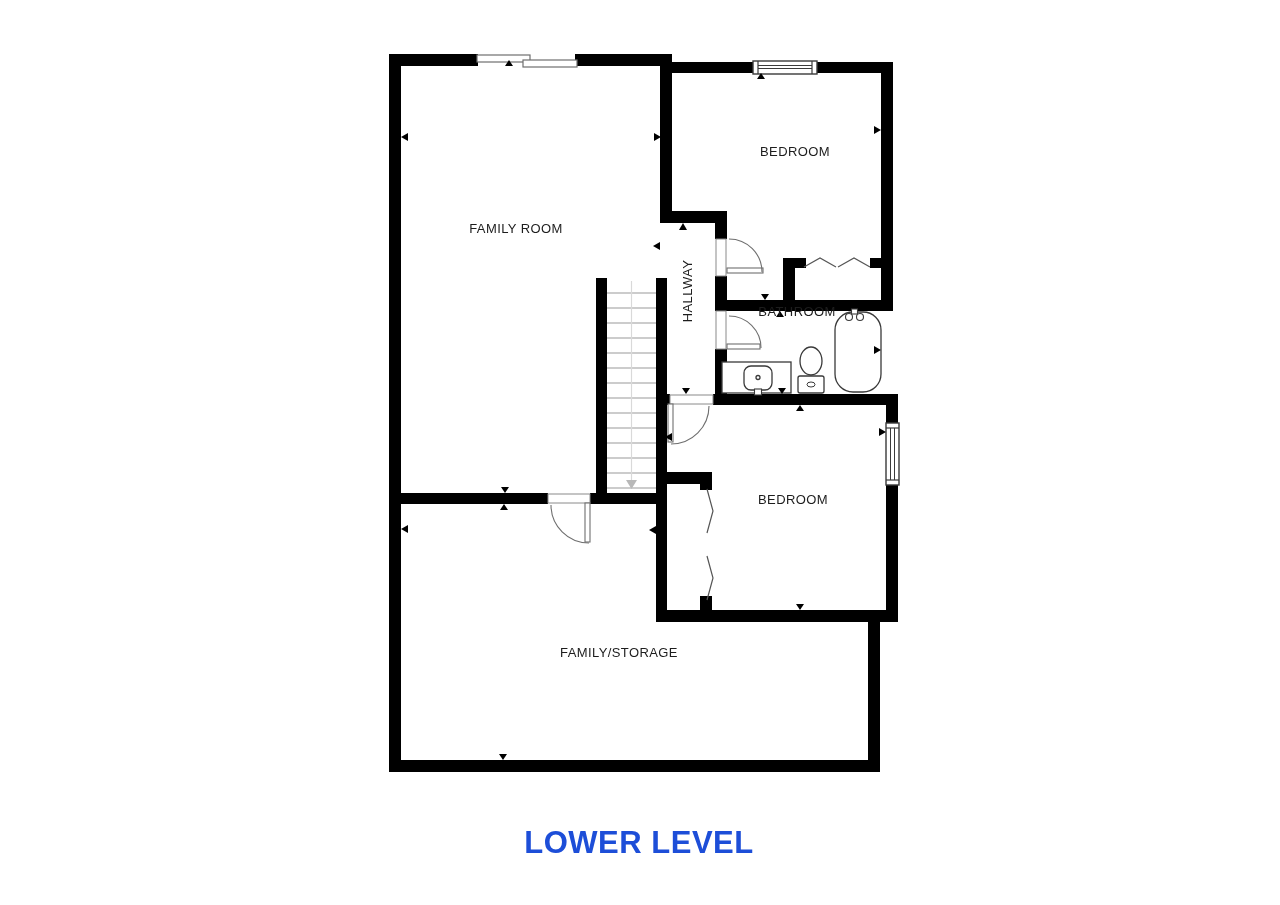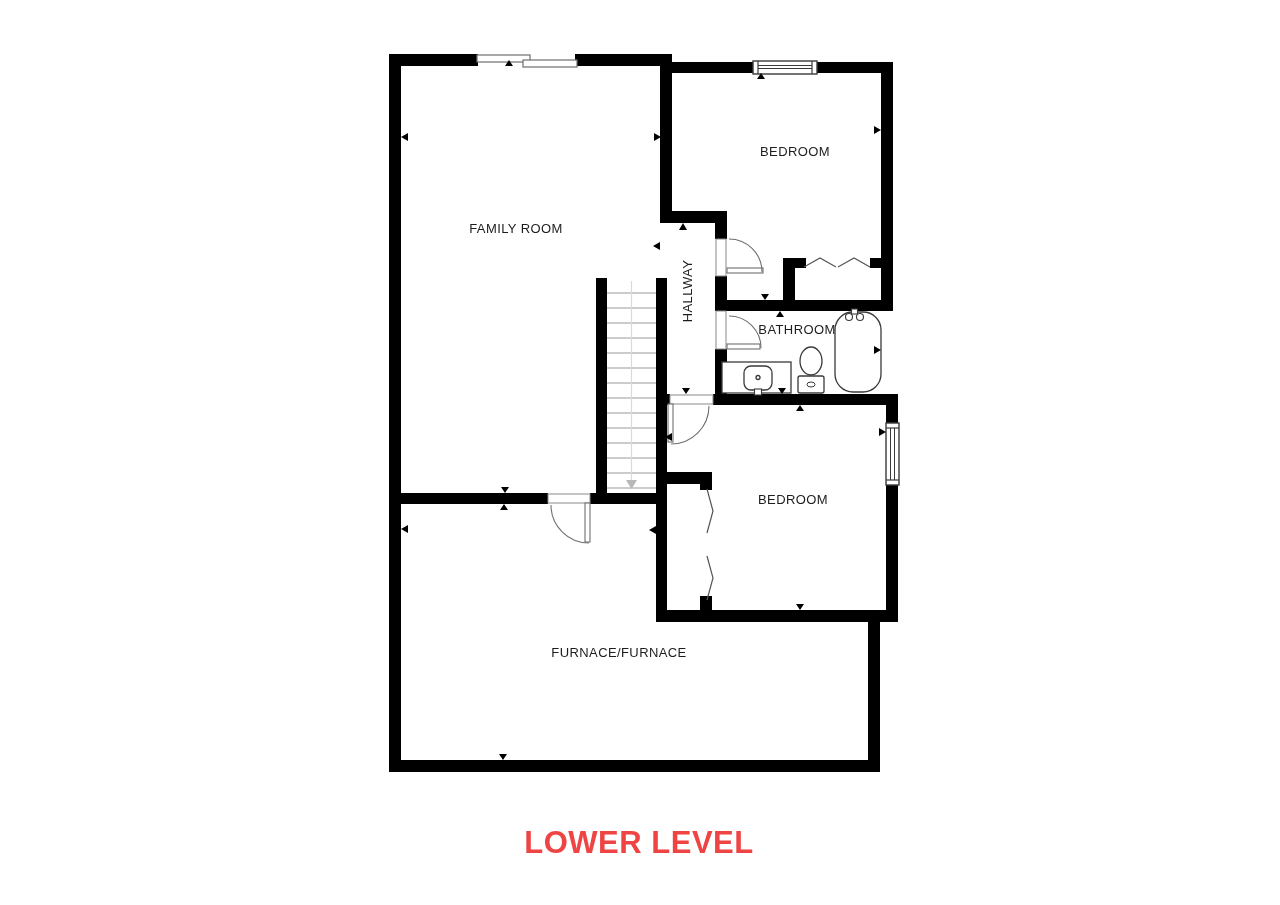--- a/index.html
+++ b/index.html
@@ -3,21 +3,21 @@
 <meta charset="utf-8">
 <style>
   html,body{margin:0;padding:0;background:#ffffff;}
   body{width:1280px;height:905px;position:relative;overflow:hidden;
        font-family:"Liberation Sans","DejaVu Sans",sans-serif;}
   .plan-svg{position:absolute;left:0;top:0;}
   .room-label{position:absolute;transform:translate(-50%,-50%);
       font-size:13px;letter-spacing:.4px;color:#1d1d1d;white-space:nowrap;}
   .room-label.vertical{transform:translate(-50%,-50%) rotate(-90deg);}
   .plan-title{position:absolute;transform:translate(-50%,-50%);
-      font-size:31px;font-weight:600;letter-spacing:.5px;color:#ef4444;white-space:nowrap;}
+      font-size:31px;font-weight:600;letter-spacing:.5px;color:#1d4ed8;white-space:nowrap;}
 </style>
 </head>
 <body>
 
 <svg class="plan-svg" width="1280" height="905" viewBox="0 0 1280 905">
 
   <g fill="#000000">
     <rect x="389" y="54" width="12" height="718"></rect>
     <rect x="389" y="54" width="89" height="12"></rect>
     <rect x="575" y="54" width="97" height="12"></rect>
@@ -149,17 +149,17 @@
     <polygon points="672,433 672,441 665,437"></polygon>
     <polygon points="879,428 879,436 886,432"></polygon>
     <polygon points="796,604 804,604 800,610"></polygon>
     <polygon points="499,754 507,754 503,760"></polygon>
   </g>
 </svg>
 
 <div class="room-label" style="left:516px;top:228px;">FAMILY ROOM</div>
 <div class="room-label" style="left:795px;top:151px;">BEDROOM</div>
 <div class="room-label vertical" style="left:687px;top:291px;">HALLWAY</div>
-<div class="room-label" style="left:797px;top:329px;">BATHROOM</div>
+<div class="room-label" style="left:797px;top:311px;">BATHROOM</div>
 <div class="room-label" style="left:793px;top:499px;">BEDROOM</div>
-<div class="room-label" style="left:619px;top:652px;">FURNACE/FURNACE</div>
+<div class="room-label" style="left:619px;top:652px;">FAMILY/STORAGE</div>
 
 <div class="plan-title" style="left:639px;top:843px;">LOWER LEVEL</div>
 
 </body></html>

